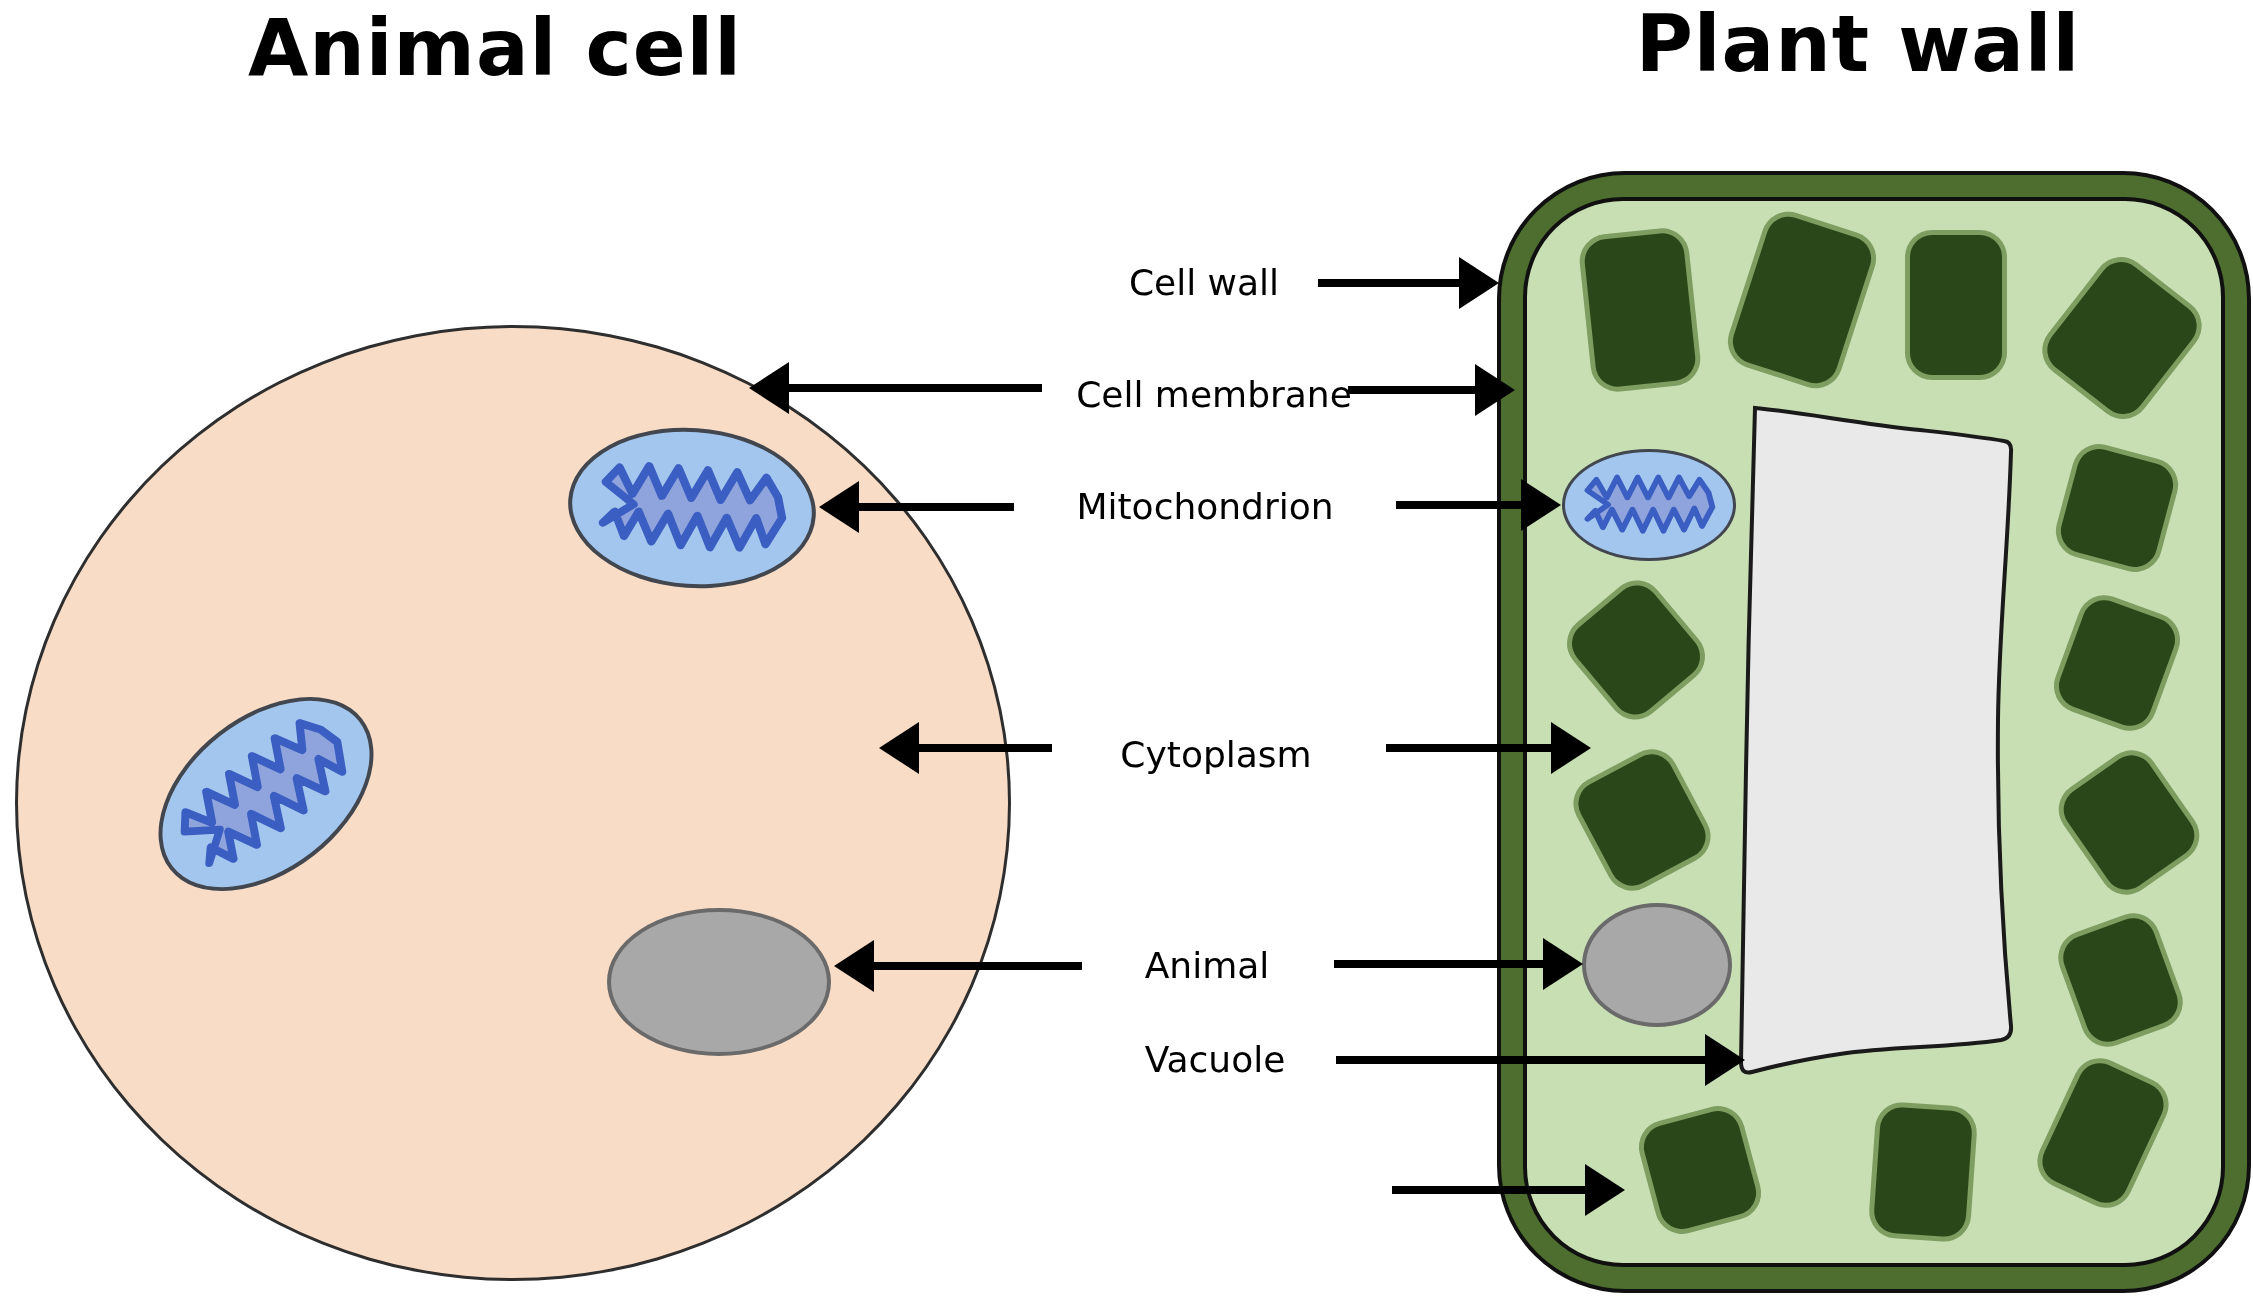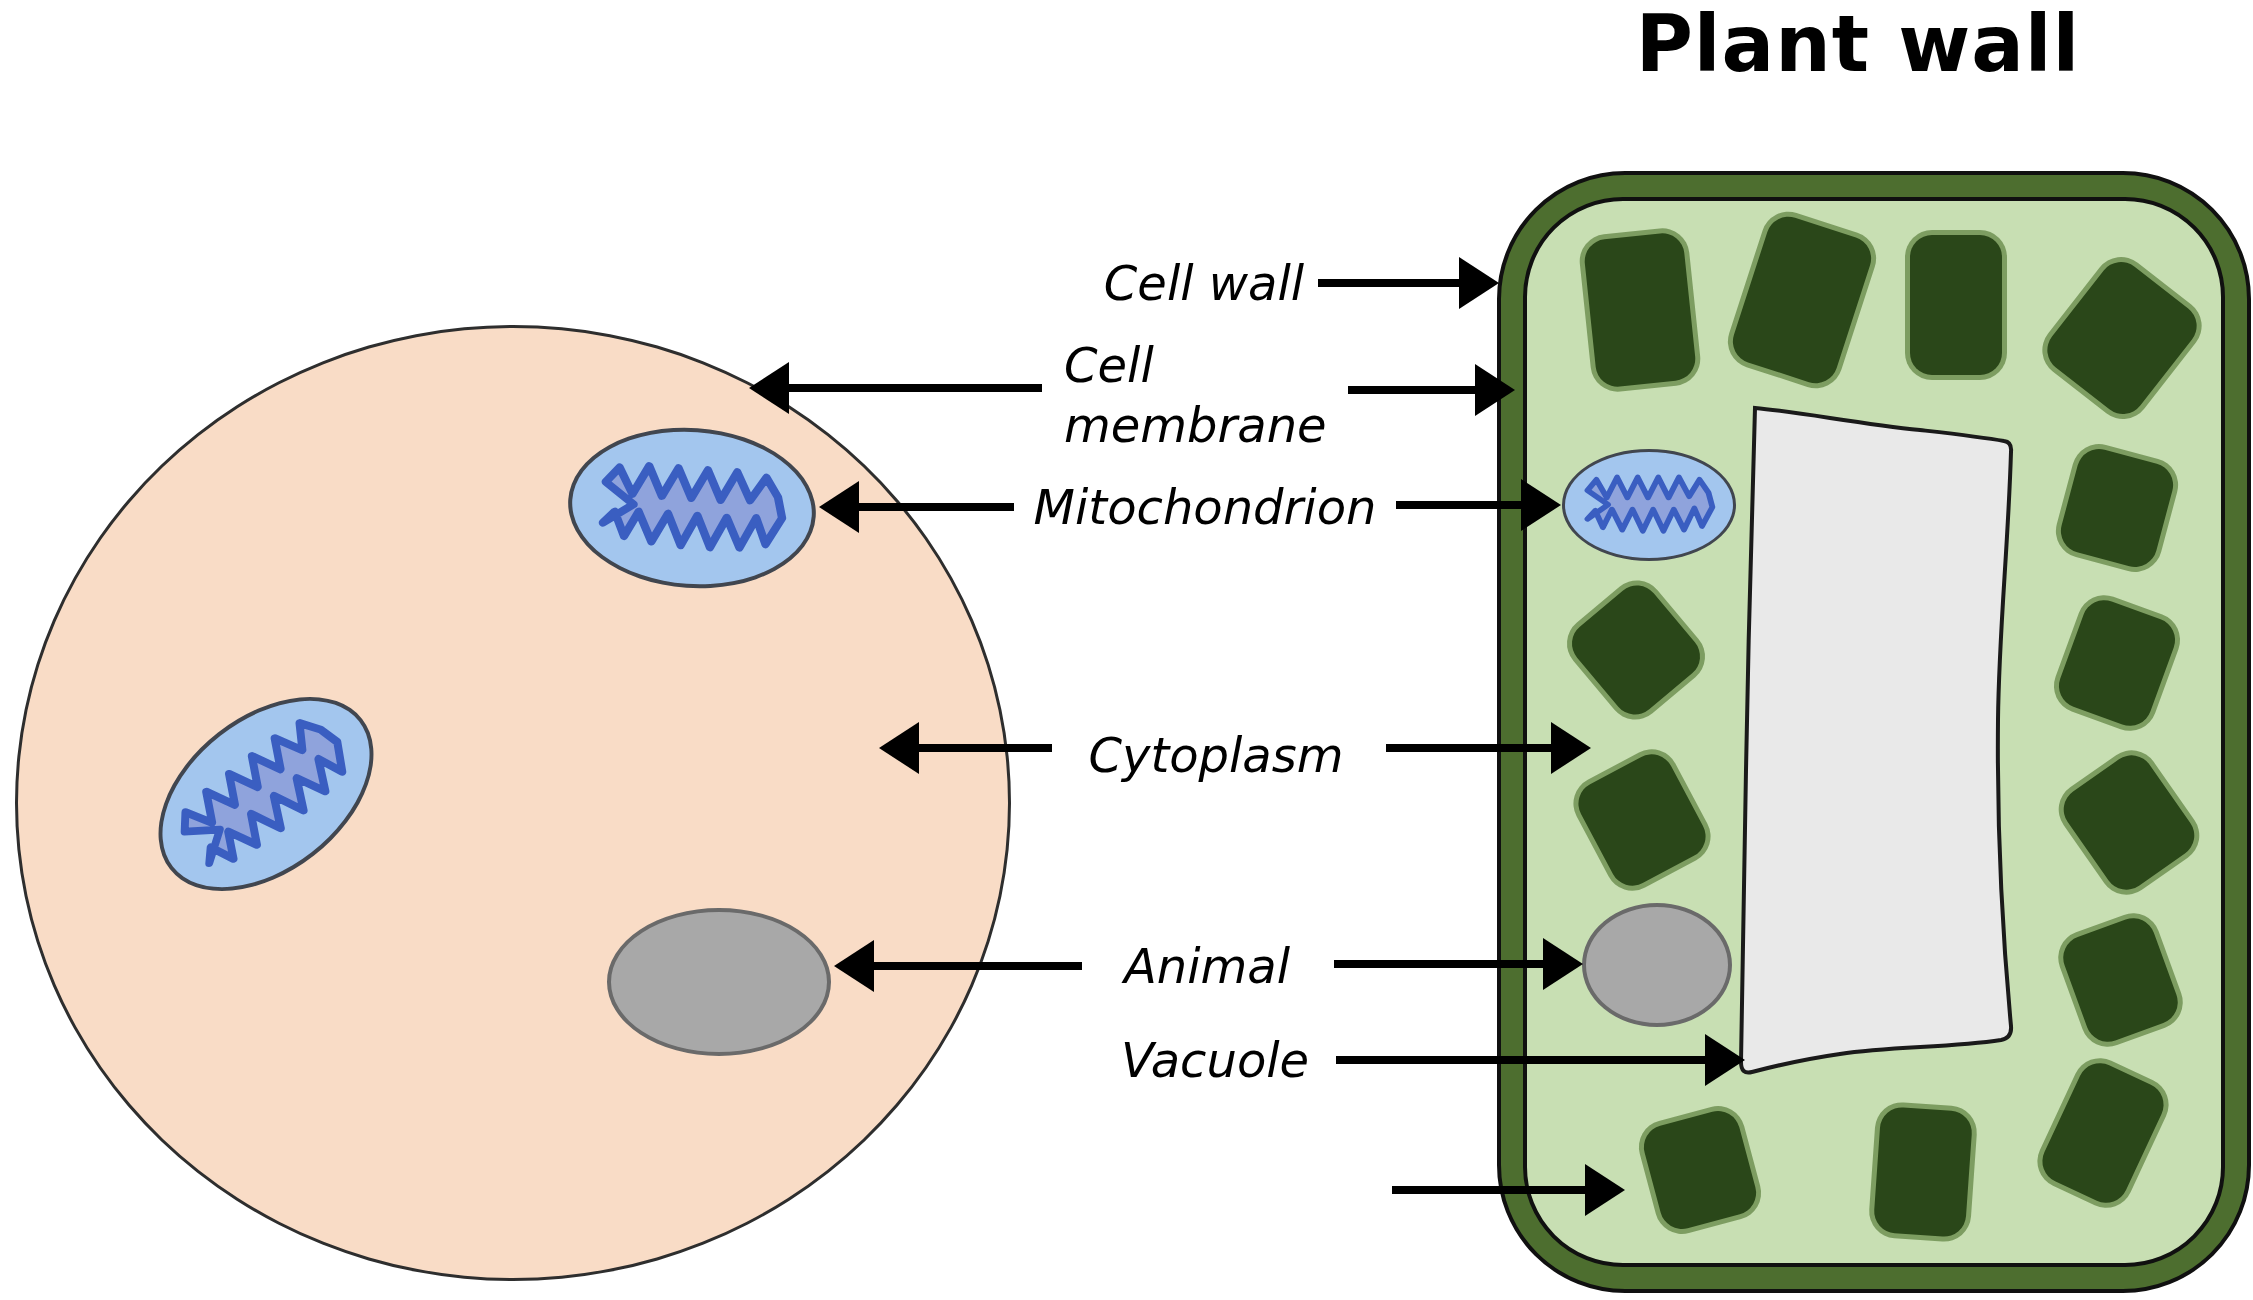--- a/index.html
+++ b/index.html
@@ -18,21 +18,21 @@
     background:var(--background);
     font-family:"DejaVu Sans","Liberation Sans",sans-serif;
     color:var(--text);
   }
   .title{
     position:absolute; transform:translate(-50%,-50%);
     font-size:78px; font-weight:bold; white-space:nowrap; letter-spacing:1px;
   }
   .label{
     position:absolute; transform:translate(-50%,-50%);
-    font-size:48px; line-height:60px; white-space:nowrap;font-style:italic;
+    font-size:36px; line-height:60px; text-align:center; white-space:nowrap;
   }
   .label.wrap{white-space:normal; width:300px;}
   
   .arrow{position:absolute; height:8px; background:var(--arrow); z-index:6;}
   .arrow::after{
     content:""; position:absolute; top:50%; transform:translateY(-50%);
     width:0; height:0; border-top:26px solid transparent; border-bottom:26px solid transparent;
   }
   .arrow.right::after{right:-39px; border-left:40px solid var(--arrow);}
   .arrow.left::after{left:-39px; border-right:40px solid var(--arrow);}
@@ -66,20 +66,21 @@
     position:absolute; background:var(--chloroplast-fill); border-radius:22px;
     box-shadow:0 0 0 5px var(--chloroplast-edge); z-index:2;
   }
   .vacuole-svg{position:absolute; left:1720px; top:390px; z-index:4;}
 </style>
 </head>
 <body>
 
 <div class="canvas">
 
+  <div class="title" style="left:495px; top:48px;">Animal cell</div>
   <div class="title" style="left:1858px; top:44px;">Plant wall</div>
 
   <div class="animal-cell"></div>
 
   <div class="mito" style="left:568px; top:428px; width:240px; height:152px; transform:rotate(4deg);">
     <svg viewBox="0 0 240 160" preserveAspectRatio="none">
       <path d="M56 80 L24 56 L38 38 L54 68 L70 34 L86 68 L102 34 L118 68 L134 34 L150 68 L166 34 L182 66 L198 38 L212 60 L218 84 L202 116 L190 86 L174 122 L158 88 L142 124 L126 88 L110 124 L94 88 L78 122 L62 88 L48 118 L36 90 L24 104 Z" fill="var(--cristae-fill)" stroke="var(--cristae-outline)" stroke-width="9" stroke-linejoin="round"></path>
     </svg>
   </div>
 

